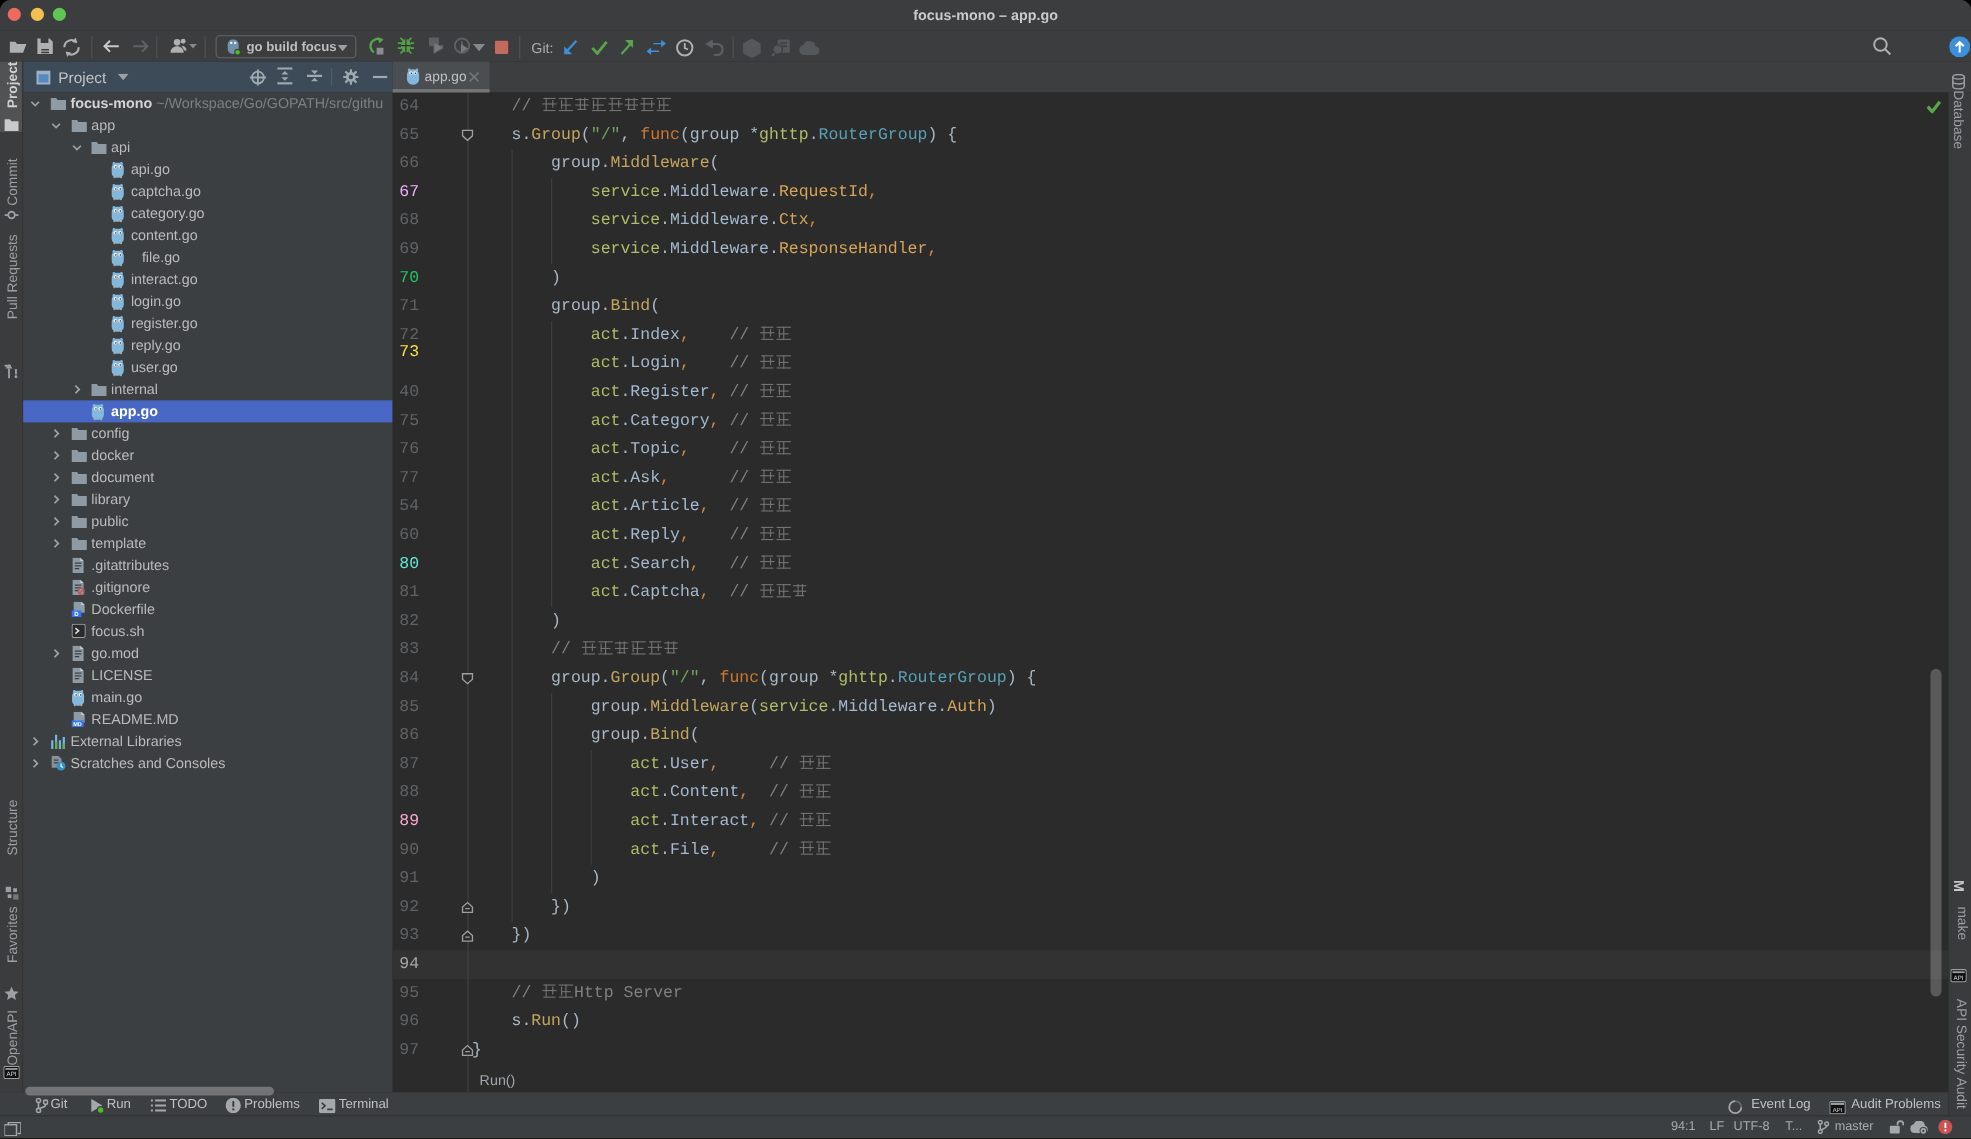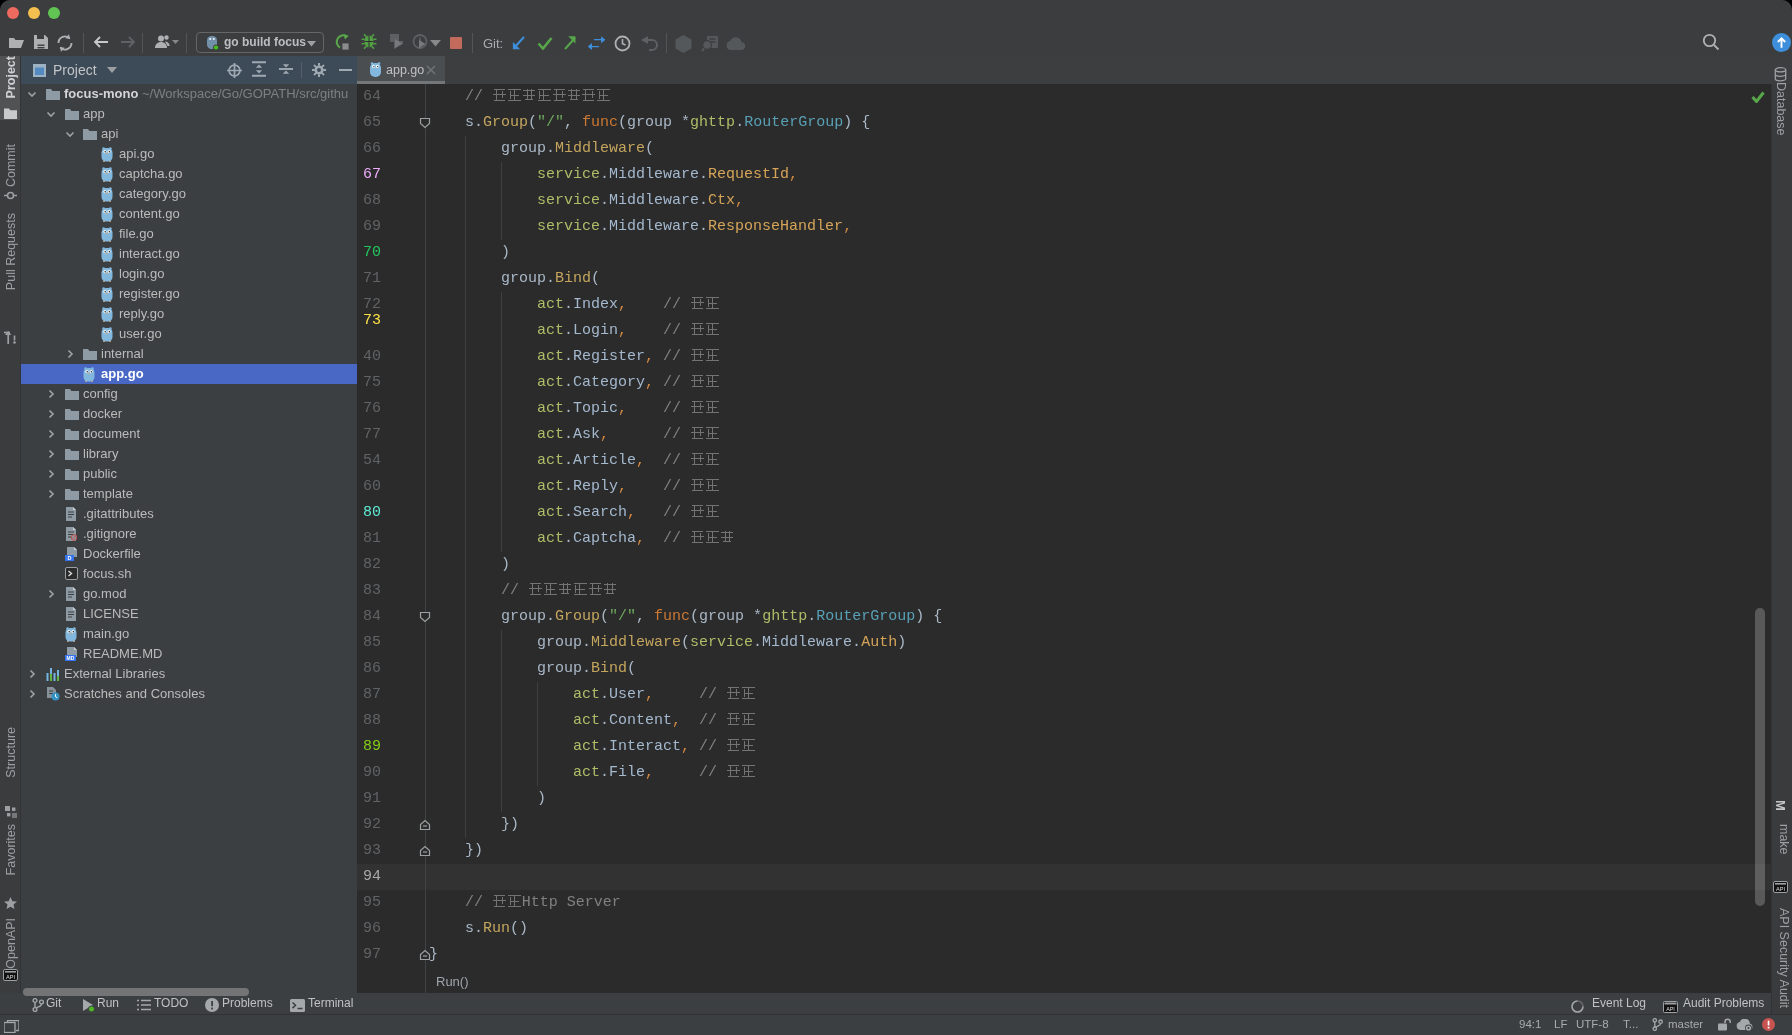--- a/index.html
+++ b/index.html
@@ -166,21 +166,21 @@
           <circle cx="9.4" cy="1.6" r="1.3" fill="#82b8dd"></circle>
           <rect x=".5" y="1" width="11" height="13.6" rx="4.6" fill="#82b8dd"></rect>
           <circle cx="3" cy="14.6" r=".9" fill="#c9a988"></circle>
           <circle cx="9" cy="14.6" r=".9" fill="#c9a988"></circle>
           <circle cx="3.9" cy="4.6" r="1.6" fill="#f2f6f9"></circle>
           <circle cx="8.1" cy="4.6" r="1.6" fill="#f2f6f9"></circle>
           <circle cx="4.2" cy="4.8" r=".75" fill="#222"></circle>
           <circle cx="8.4" cy="4.8" r=".75" fill="#222"></circle>
           <circle cx="6" cy="6.6" r=".8" fill="#c9a988"></circle>
         </svg>
-        <span class="ic" style="left:98px;top:0">file.go</span>
+        <span class="ic" style="left:108px;top:0">file.go</span>
       </div>
   <div class="trow" style="top:160px">
         <svg class="ic" style="left:80px;top:3px" width="12" height="15" viewBox="0 0 12 15">
           <circle cx="2.6" cy="1.6" r="1.3" fill="#82b8dd"></circle>
           <circle cx="9.4" cy="1.6" r="1.3" fill="#82b8dd"></circle>
           <rect x=".5" y="1" width="11" height="13.6" rx="4.6" fill="#82b8dd"></rect>
           <circle cx="3" cy="14.6" r=".9" fill="#c9a988"></circle>
           <circle cx="9" cy="14.6" r=".9" fill="#c9a988"></circle>
           <circle cx="3.9" cy="4.6" r="1.6" fill="#f2f6f9"></circle>
           <circle cx="8.1" cy="4.6" r="1.6" fill="#f2f6f9"></circle>
@@ -457,21 +457,21 @@
       <div style="position:absolute;top:390px;right:0;color:#606366">60</div>
       <div style="position:absolute;top:416px;right:0;color:#5eead4">80</div>
       <div style="position:absolute;top:442px;right:0;color:#606366">81</div>
       <div style="position:absolute;top:468px;right:0;color:#606366">82</div>
       <div style="position:absolute;top:494px;right:0;color:#606366">83</div>
       <div style="position:absolute;top:520px;right:0;color:#606366">84</div>
       <div style="position:absolute;top:546px;right:0;color:#606366">85</div>
       <div style="position:absolute;top:572px;right:0;color:#606366">86</div>
       <div style="position:absolute;top:598px;right:0;color:#606366">87</div>
       <div style="position:absolute;top:624px;right:0;color:#606366">88</div>
-      <div style="position:absolute;top:650px;right:0;color:#84cc16">89</div>
+      <div style="position:absolute;top:650px;right:0;color:#f9a8d4">89</div>
       <div style="position:absolute;top:676px;right:0;color:#606366">90</div>
       <div style="position:absolute;top:702px;right:0;color:#606366">91</div>
       <div style="position:absolute;top:728px;right:0;color:#606366">92</div>
       <div style="position:absolute;top:754px;right:0;color:#606366">93</div>
       <div style="position:absolute;top:780px;right:0;color:#a8a8a8">94</div>
       <div style="position:absolute;top:806px;right:0;color:#606366">95</div>
       <div style="position:absolute;top:832px;right:0;color:#606366">96</div>
       <div style="position:absolute;top:858px;right:0;color:#606366">97</div>
     </div>
   <div class="abs" id="code">
@@ -607,20 +607,21 @@
       <circle cx="6.5" cy="6.5" r="6.5" fill="#c75450"></circle>
       <rect x="5.7" y="2.7" width="1.7" height="4.8" fill="#fff"></rect>
       <rect x="5.7" y="8.8" width="1.7" height="1.7" fill="#fff"></rect>
     </svg>
 
   <div class="abs" style="left:23px;top:988px;width:226px;height:8px;background:rgba(255,255,255,.28);border-radius:4px"></div>
 
   <div class="abs tl" style="left:7px;background:#ed6a5e;"></div>
   <div class="abs tl" style="left:28px;background:#f5bf4f;"></div>
   <div class="abs tl" style="left:48px;background:#61c554;"></div>
+  <div class="abs" style="left:0;top:0;width:1792px;height:28px;text-align:center;font-weight:bold;font-size:13px;color:#c9cbcd;line-height:27px;">focus-mono – app.go</div>
 
   <svg class="ic" style="left:8px;top:34px" width="17" height="17" viewBox="0 0 17 17">
       <path fill="#aeb0b2" d="M1 4h5l1.5 2H16l-3 8H1z"></path>
       <path fill="#aeb0b2" d="M1 4v10l3-7h-2z" opacity=".7"></path>
     </svg>
   <svg class="ic" style="left:33px;top:34px" width="16" height="16" viewBox="0 0 16 16">
       <path fill="#aeb0b2" d="M1 1h11l3 3v11H1zM4 1v4h7V1zM3 9h10v6H3z"></path>
       <rect x="8" y="2" width="2" height="2.4" fill="#3b3d3f"></rect>
       <rect x="4.5" y="10.5" width="7" height="1.4" fill="#3b3d3f"></rect>
       <rect x="4.5" y="13" width="7" height="1.4" fill="#3b3d3f"></rect>

